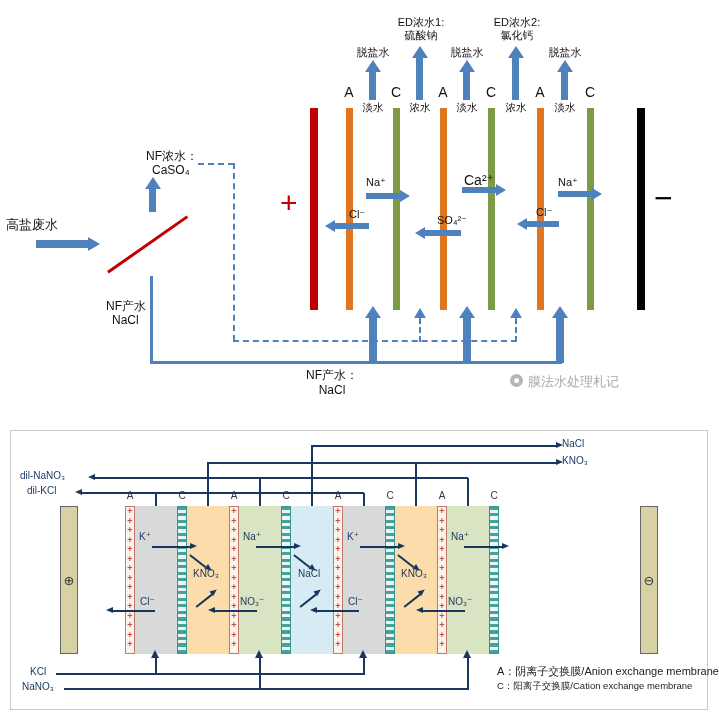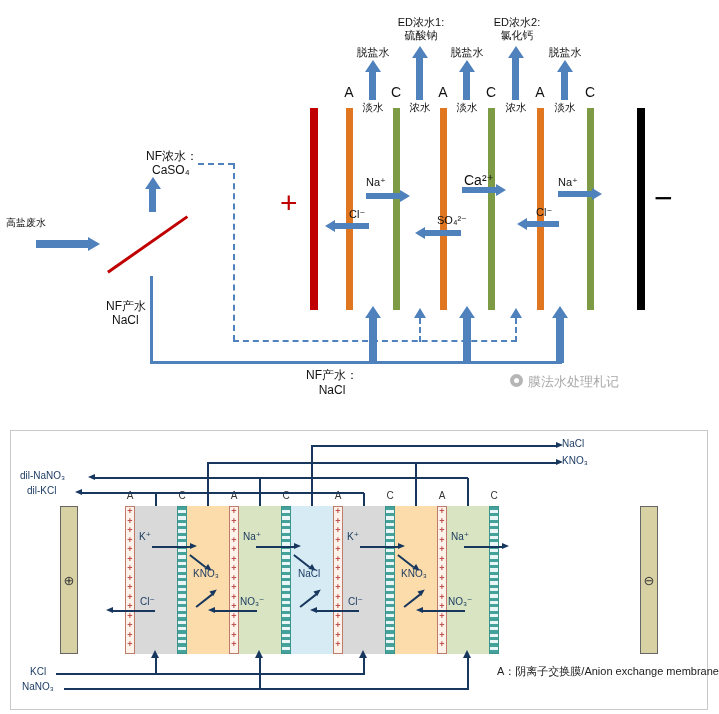--- a/index.html
+++ b/index.html
@@ -41,21 +41,21 @@
   .mem-c{background:repeating-linear-gradient(180deg,#45a29a 0 3px,#eaf6f5 3px 6.5px);border:1px solid #3d948d;}
   .comp{position:absolute;top:506px;width:42px;height:148px;}
   .wm-icon{position:absolute;width:13px;height:13px;border-radius:50%;background:#b5b5b5;}
   .wm-icon::after{content:"";position:absolute;left:4px;top:4px;width:5px;height:5px;border-radius:50%;background:#fff;}
 </style>
 </head>
 <body>
 
 <div id="canvas">
 
-  <div class="t b" style="left:6px;top:216px;font-size:10px">高盐废水</div>
+  <div class="t b" style="left:6px;top:216px;font-size:13px">高盐废水</div>
   <div class="bk" style="left:36px;top:240px;width:52px;height:8px"></div>
   <div class="bkh r" style="left:88px;top:237px"></div>
 
   <div style="position:absolute;left:99px;top:243px;width:97px;height:2.5px;background:#c00000;transform:rotate(-35deg)"></div>
 
   <div class="bk" style="left:149px;top:188px;width:7px;height:24px"></div>
   <div class="bkh u" style="left:145px;top:177px"></div>
   <div class="t b" style="left:146px;top:148px;font-size:12px">NF浓水：</div>
   <div class="t b" style="left:152px;top:163px;font-size:12px">CaSO₄</div>
 
@@ -260,14 +260,15 @@
   <div class="na u" style="left:359px;top:650px"></div>
 
   <div class="t navy" style="left:22px;top:681px;font-size:10px">NaNO₃</div>
   <div class="nl" style="left:64px;top:688px;width:405px;height:1.5px"></div>
   <div class="nl" style="left:259px;top:658px;width:1.5px;height:31px"></div>
   <div class="na u" style="left:255px;top:650px"></div>
   <div class="nl" style="left:467px;top:658px;width:1.5px;height:31px"></div>
   <div class="na u" style="left:463px;top:650px"></div>
 
   <div class="t" style="left:497px;top:664px;font-size:11px;color:#222">A：阴离子交换膜/Anion exchange membrane</div>
+  <div class="t" style="left:497px;top:680px;font-size:9.5px;color:#222">C：阳离子交换膜/Cation exchange membrane</div>
 
 </div>
 
 </body></html>

